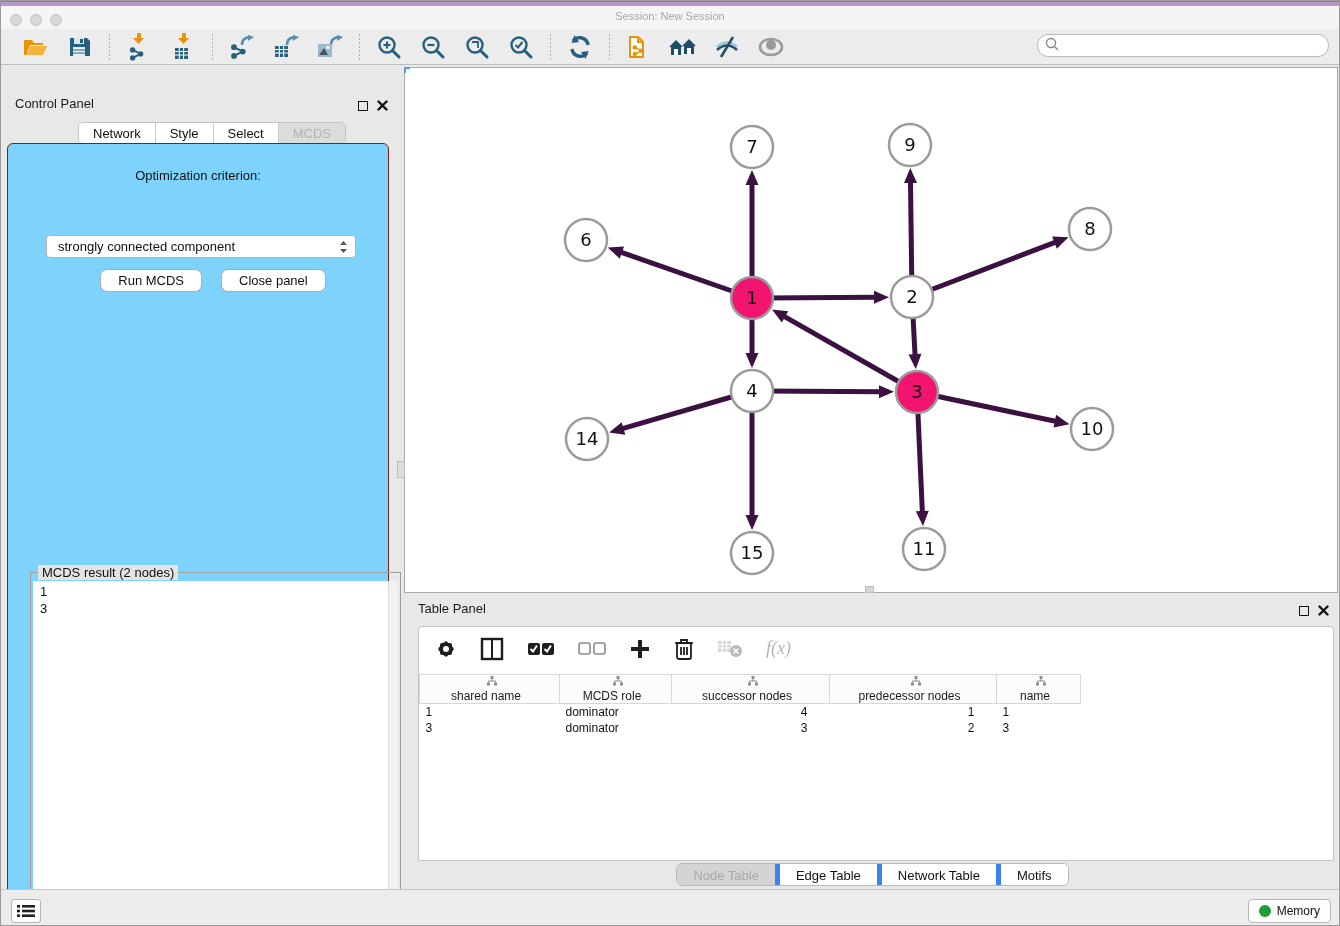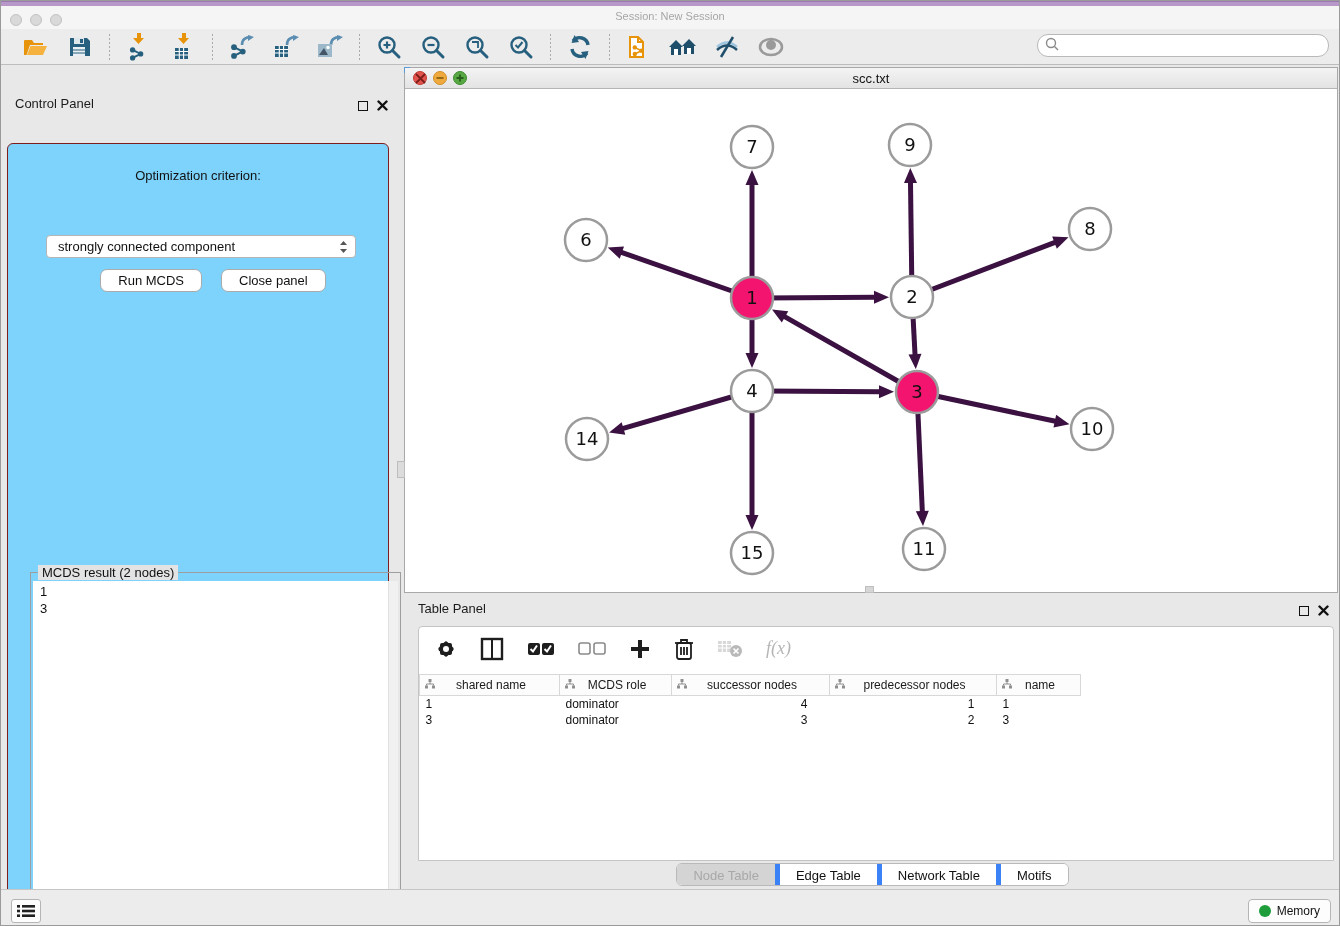--- a/index.html
+++ b/index.html
@@ -92,21 +92,21 @@
   .tp-inner { position:absolute; left:14px; top:30px; right:7px; height:235px;
     background:#fff; border:1px solid #c4c4c4; border-radius:4px 4px 0 0; }
   .tp-toolbar { position:absolute; left:0; top:0; width:100%; height:43px;
     display:flex; align-items:center; gap:23px; padding-left:16px; }
   .tp-icon { display:flex; align-items:center; justify-content:center; }
   .fx-label { font-family:"Liberation Serif", serif; font-style:italic;
     font-size:18px; color:#b5b5b5; }
   .grid-table { position:absolute; left:0px; top:47px; border-collapse:collapse; }
   .grid-table th { font-weight:normal; font-size:12px; color:#1a1a1a;
     background:#fcfcfc; border:1px solid #d8d8d8; height:21px; padding:0; }
-  .grid-table th .th-inner { display:flex; align-items:center; padding-left:5px; }
+  .grid-table th .th-inner { display:flex; align-items:center; padding-left:5px;flex-direction:column; }
   .grid-table th .th-text { flex:1; text-align:center; padding-right:12px; }
   .grid-table td { font-size:12px; color:#111; height:16px; padding:0 6px; border:none; }
   .grid-table td.num { text-align:right; padding-right:22px; }
   .tp-tabs { position:absolute; bottom:3px; width:100%; display:flex; justify-content:center; }
   .tp-tab-group { display:flex; border:1px solid #b9b9b9; border-radius:6px;
     overflow:hidden; height:23px; background:#fff; }
   .tp-tab { padding:4px 16px 0 16px; font-size:13px; color:#111;
     border-right:5px solid #3b82f6; background:#fff; }
   .tp-tab:last-child { border-right:none; }
   .tp-tab.active { background:#d4d4d4; color:#a8a8a8; }
@@ -317,20 +317,26 @@
 <div class="control-panel">
   <div class="panel-header">
     <span class="ph-title">Control Panel</span>
     <span class="ph-icons">
       <span class="float-box"></span>
       <span id="cp-close-x"><svg width="11" height="11" viewBox="0 0 11 11">
             <path d="M1.5 1.5 L9.5 9.5 M9.5 1.5 L1.5 9.5" stroke="#111" stroke-width="2.4" stroke-linecap="round"></path>
           </svg></span>
     </span>
   </div>
+  <div class="cp-tabs" id="cp-tabs">
+      <div class="cp-tab">Network</div>
+      <div class="cp-tab">Style</div>
+      <div class="cp-tab">Select</div>
+      <div class="cp-tab active">MCDS</div>
+    </div>
   <div class="cp-content">
     <div class="opt-label">Optimization criterion:</div>
     <div class="combo">
       <span>strongly connected component</span>
       <span class="stepper" id="combo-stepper">
           <svg width="9" height="16" viewBox="0 0 9 16">
             <path d="M1 6 L4.5 2 L8 6 Z" fill="#555"></path>
             <path d="M1 10 L4.5 14 L8 10 Z" fill="#555"></path>
           </svg>
         </span>
@@ -343,40 +349,20 @@
       <span class="result-title">MCDS result (2 nodes)</span>
       <div class="result-area" id="result-area">1
 3</div>
       <div class="result-scroll"></div>
     </div>
   </div>
 </div>
 
 <div class="net-window">
   <div class="corner-mark"></div>
-  <div class="net-titlebar">
-    <div class="lights">
-      <span class="light" style="background:#e3544d;border:1px solid #c23b35;" id="tl-close">
-          <svg width="11" height="11" viewBox="0 0 11 11">
-            <path d="M1.5 1.5 L9.5 9.5 M9.5 1.5 L1.5 9.5" stroke="#7c1f1b" stroke-width="1.8" stroke-linecap="round"></path>
-          </svg>
-        </span>
-      <span class="light" style="background:#f0a93c;border:1px solid #d18f27;" id="tl-min">
-          <svg width="10" height="10" viewBox="0 0 10 10">
-            <line x1="1.5" y1="5" x2="8.5" y2="5" stroke="#8a6210" stroke-width="1.8"></line>
-          </svg>
-        </span>
-      <span class="light" style="background:#58a843;border:1px solid #3f8b2f;" id="tl-max">
-          <svg width="10" height="10" viewBox="0 0 10 10">
-            <path d="M5 1.5 V8.5 M1.5 5 H8.5" stroke="#275e1c" stroke-width="1.8"></path>
-          </svg>
-        </span>
-    </div>
-    <div class="nt-title">scc.txt</div>
-  </div>
   <div class="net-canvas">
     <svg id="graph-svg" width="932" height="503">
         <line x1="347" y1="209" x2="347" y2="94" stroke="#3a1140" stroke-width="5"></line>
         <polygon points="347,81 353.5,96 340.5,96" fill="#3a1140"></polygon>
         <line x1="347" y1="209" x2="214.9852795163342" y2="162.87437477076736" stroke="#3a1140" stroke-width="5"></line>
         <polygon points="202.71281746876906,158.5864061035458 219.01733493418575,157.39783123424965 214.7293662669642,169.67029328181476" fill="#3a1140"></polygon>
         <line x1="347" y1="209" x2="471.00070310440134" y2="208.2249956055975" stroke="#3a1140" stroke-width="5"></line>
         <polygon points="484.00044920558975,208.14374719246507 469.0413663723232,214.73736841205823 468.9601179591907,201.73762231086982" fill="#3a1140"></polygon>
         <line x1="347" y1="209" x2="347" y2="266" stroke="#3a1140" stroke-width="5"></line>
         <polygon points="347,279 340.5,264 353.5,264" fill="#3a1140"></polygon>

